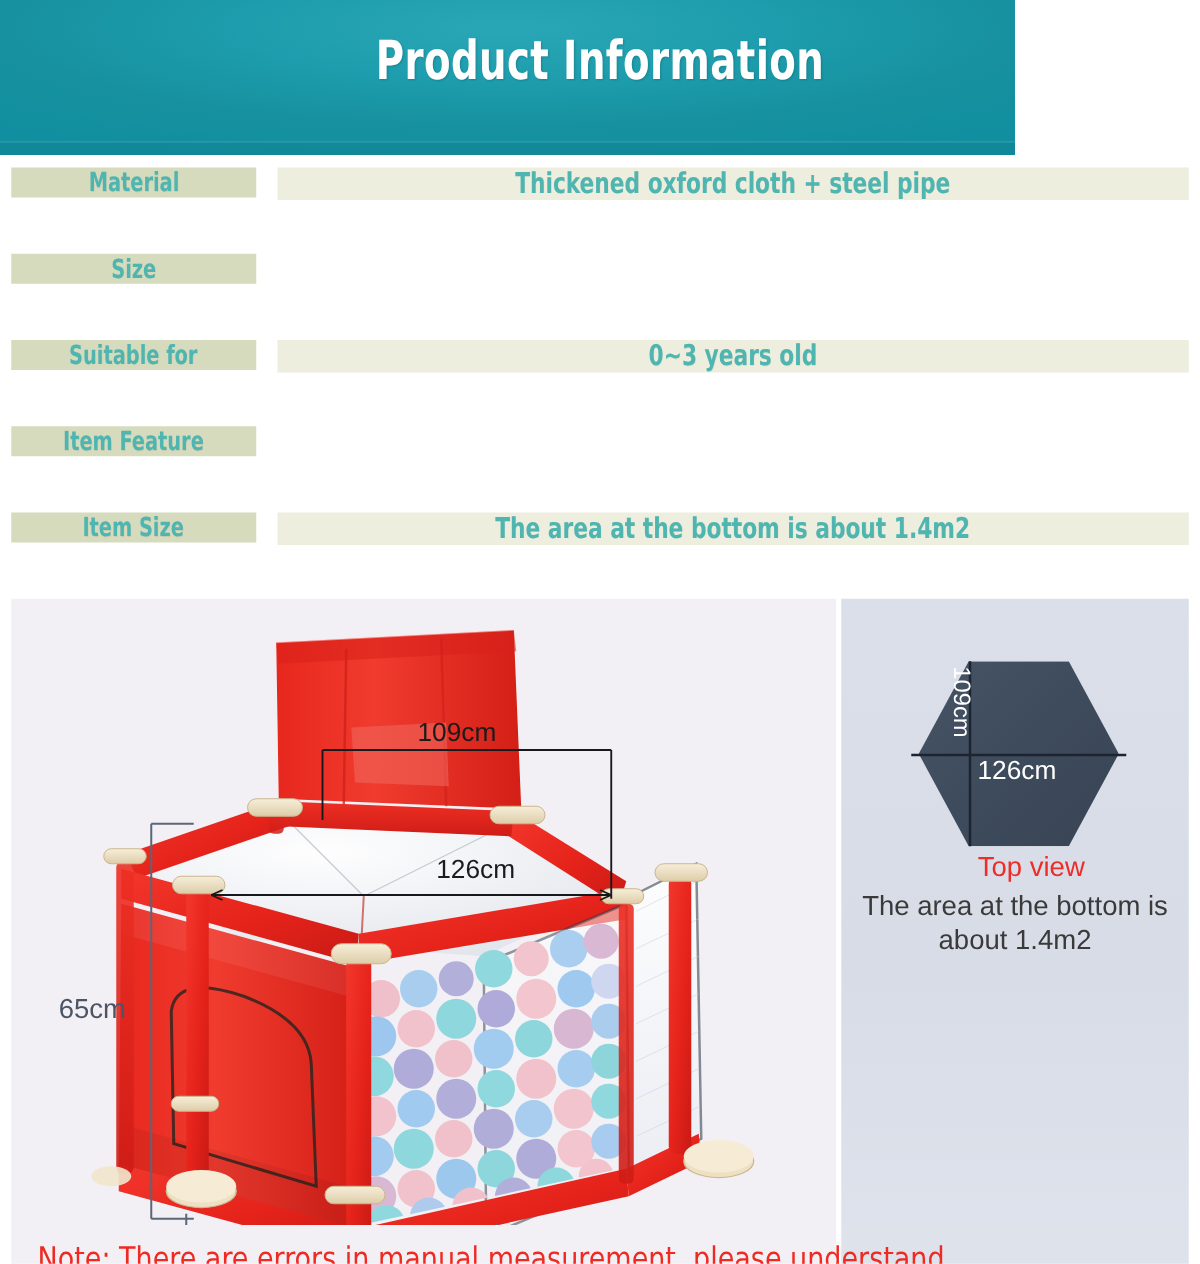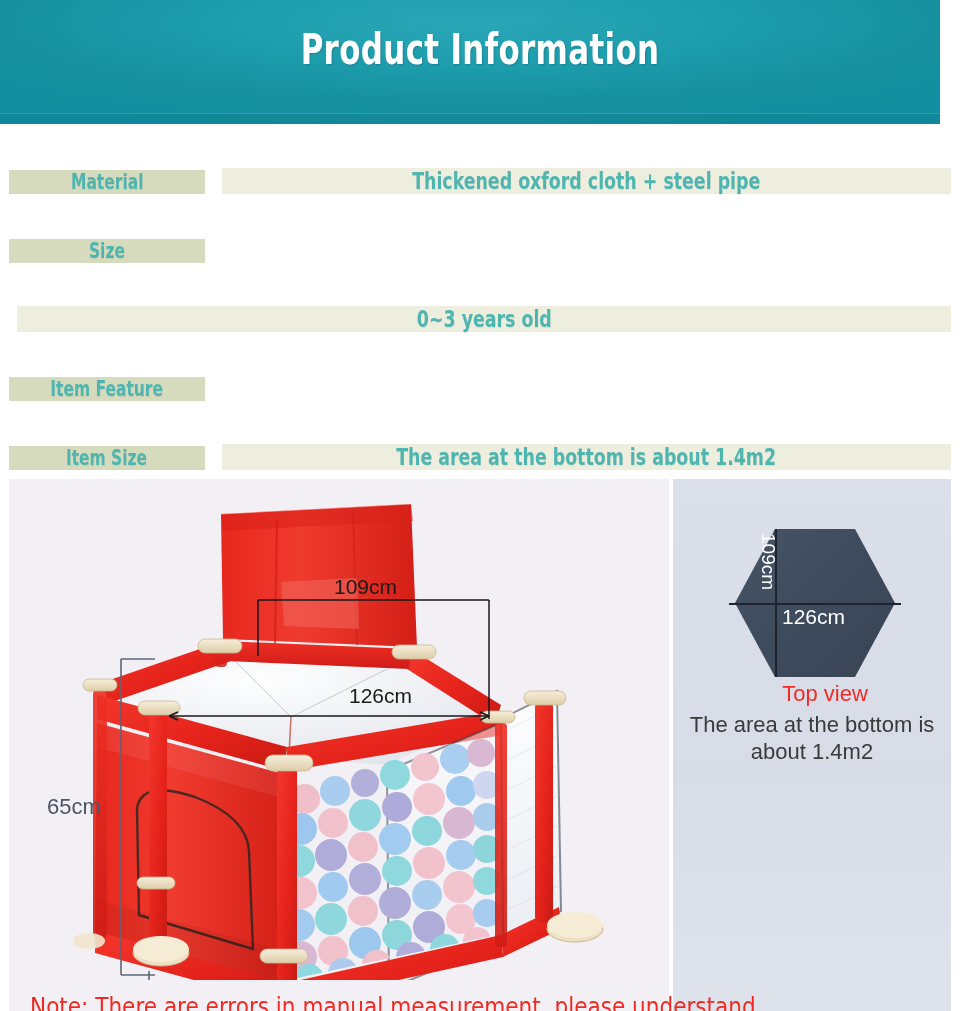--- a/index.html
+++ b/index.html
@@ -11,21 +11,21 @@
     width: 960px;
     height: 1011px;
     overflow: hidden;
     font-family: "Liberation Sans", sans-serif;
     position: relative;
   }
 
   
   .header {
     position: relative;
-    width: 940px;
+    width: 812px;
     height: 124px;
     background:
       radial-gradient(ellipse 70% 90% at 50% 18%, #2aa7b6 0%, #1d9dad 38%, #17919f 70%, #118fa0 100%);
     box-sizing: border-box;
     overflow: hidden;
   }
   .header::after {
     content: "";
     position: absolute;
     left: 0; right: 0;
@@ -63,21 +63,21 @@
     position: relative;
     width: 960px;
     background: #ffffff;
     padding-top: 10px;
     box-sizing: border-box;
   }
   .spec-row {
     display: flex;
     height: 60px;
     margin-bottom: 9px;
-    align-items: flex-end;
+    align-items: flex-start;
   }
   .spec-label {
     width: 196px;
     margin-left: 9px;
     background: #d6dbbd;
     display: flex;
     align-items: center;
     justify-content: center;
     box-sizing: border-box;
   }
@@ -290,20 +290,23 @@
     </div>
   </div>
 
   <div class="spec-row">
     <div class="spec-label">
       <span>Size</span>
     </div>
   </div>
 
   <div class="spec-row">
+    <div class="spec-label">
+      <span>Suitable for</span>
+    </div>
     <div class="spec-value">
       <span>0~3 years old</span>
     </div>
   </div>
 
   <div class="spec-row">
     <div class="spec-label">
       <span>Item Feature</span>
     </div>
   </div>

